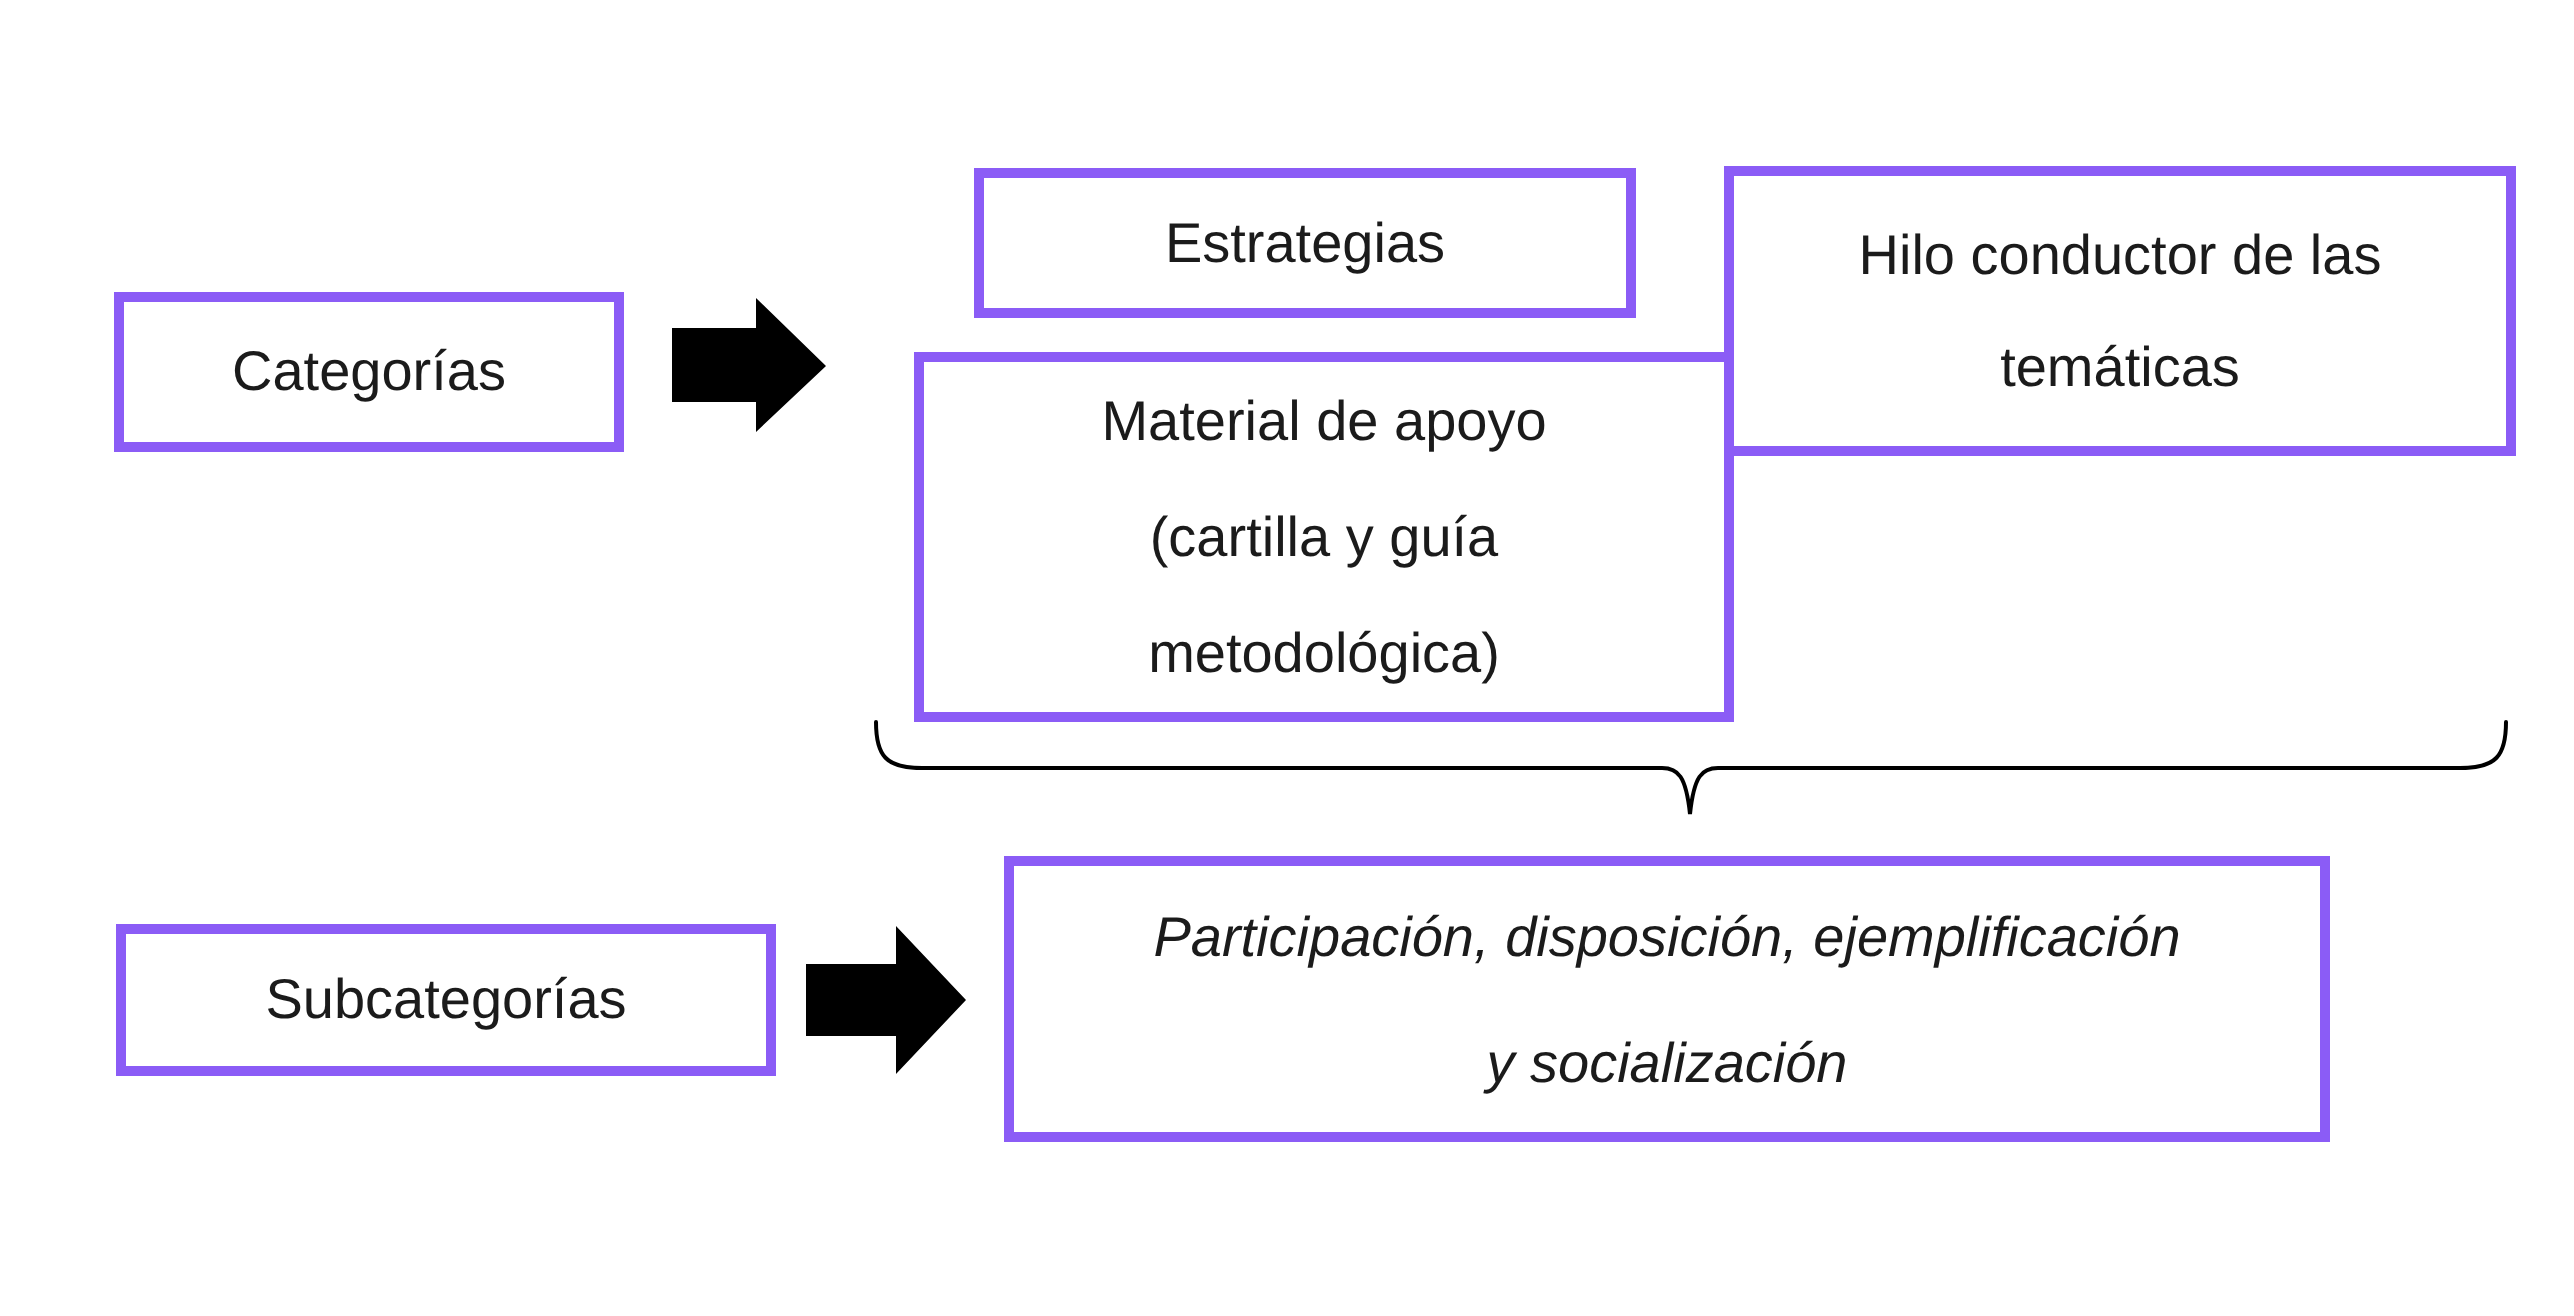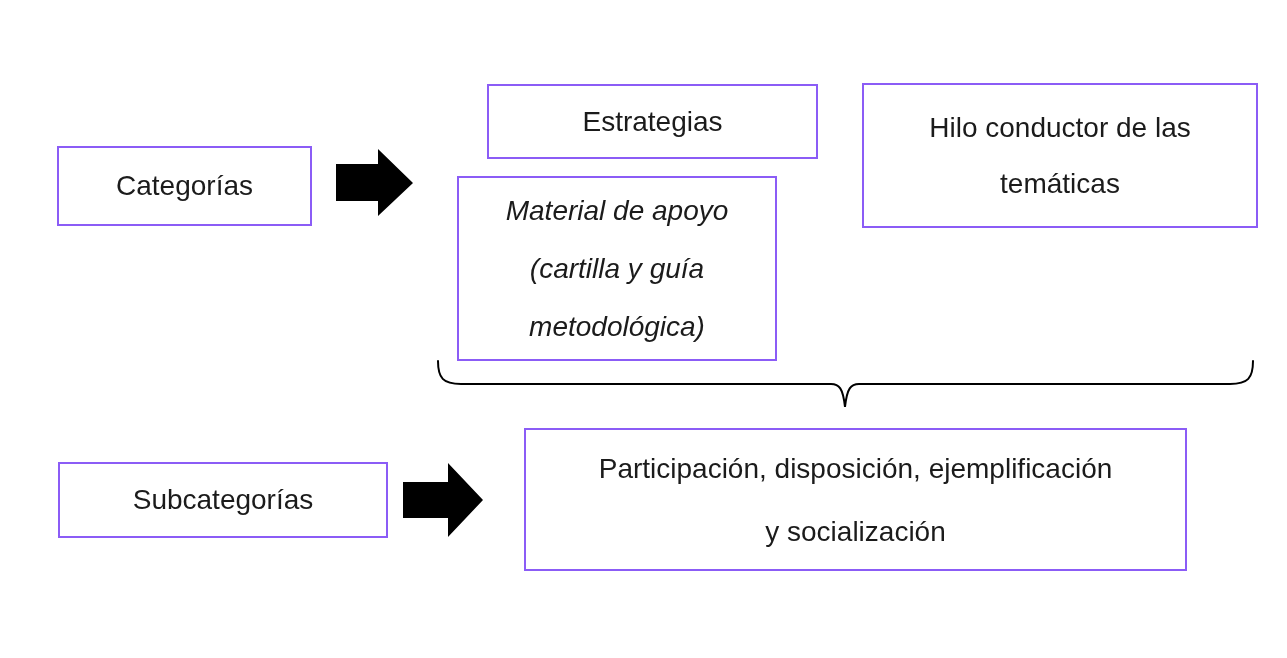--- a/index.html
+++ b/index.html
@@ -19,39 +19,39 @@
     position: absolute;
     left: 0;
     top: 0;
     width: 1287px;
     height: 658px;
     pointer-events: none;
   }
   .box {
     position: absolute;
     box-sizing: border-box;
-    border: 2px solid #8b5cf6;
+    border: 5px solid #8b5cf6;
     background: #ffffff;
     display: flex;
     flex-direction: column;
     align-items: center;
     justify-content: center;
     text-align: center;
     font-size: 28px;
     line-height: 1.35;
     color: #1b1b1b;
     white-space: nowrap;
   }
   .b-categorias     { left: 57px;  top: 146px; width: 255px; height: 80px;  }
   .b-estrategias    { left: 487px; top: 84px;  width: 331px; height: 75px;  }
-  .b-material       { left: 457px; top: 176px; width: 320px; height: 185px; line-height: 58px; font-style: italic; }
+  .b-material       { left: 457px; top: 176px; width: 410px; height: 185px; line-height: 58px; }
   .b-hilo           { left: 862px; top: 83px;  width: 396px; height: 145px; line-height: 56px; }
   .b-productos      { left: 928px; top: 254px; width: 288px; height: 75px;  }
   .b-subcategorias  { left: 58px;  top: 462px; width: 330px; height: 76px;  }
-  .b-participacion  { left: 524px; top: 428px; width: 663px; height: 143px; line-height: 63px; }
+  .b-participacion  { left: 502px; top: 428px; width: 663px; height: 143px; line-height: 63px; font-style: italic; }
 </style>
 </head>
 <body>
 
 <div class="canvas">
 
   <svg class="overlay" viewBox="0 0 1287 658" xmlns="http://www.w3.org/2000/svg">
     <polygon points="336,164 378,164 378,149 413,183 378,216 378,201 336,201" fill="#000000"></polygon>
     <polygon points="403,482 448,482 448,463 483,500 448,537 448,518 403,518" fill="#000000"></polygon>
     <path d="M 438 361 C 438 378 443 384 461 384 L 831 384 C 839 384 843 388 845 407 C 847 388 851 384 859 384 L 1230 384 C 1248 384 1253 378 1253 361" fill="none" stroke="#000000" stroke-width="2" stroke-linecap="round"></path>

